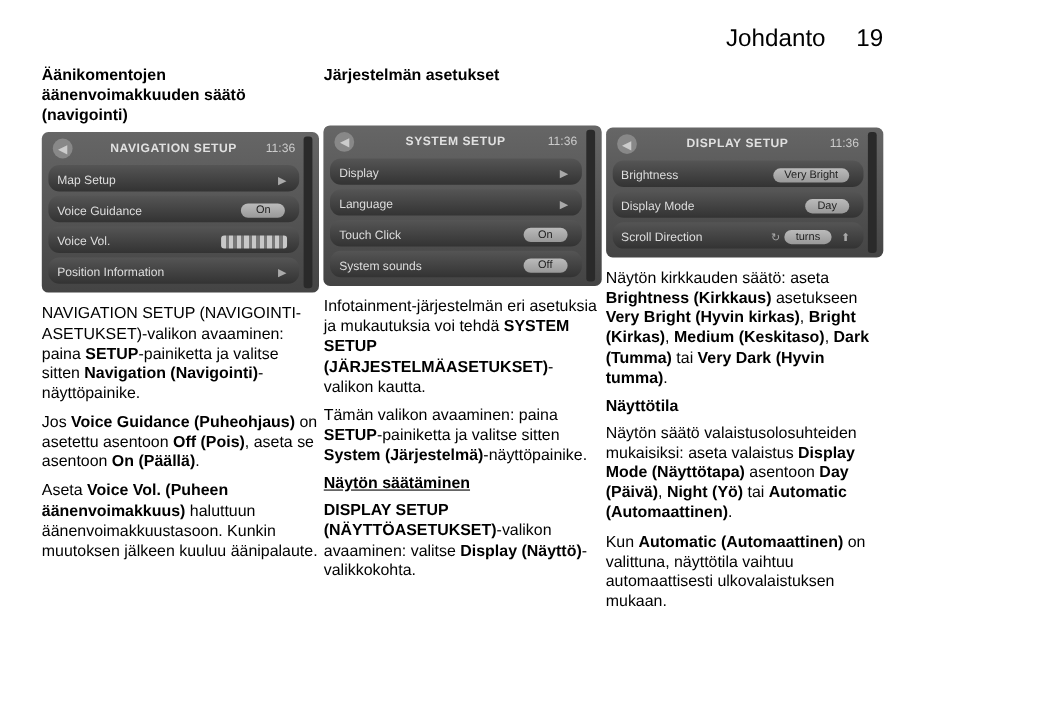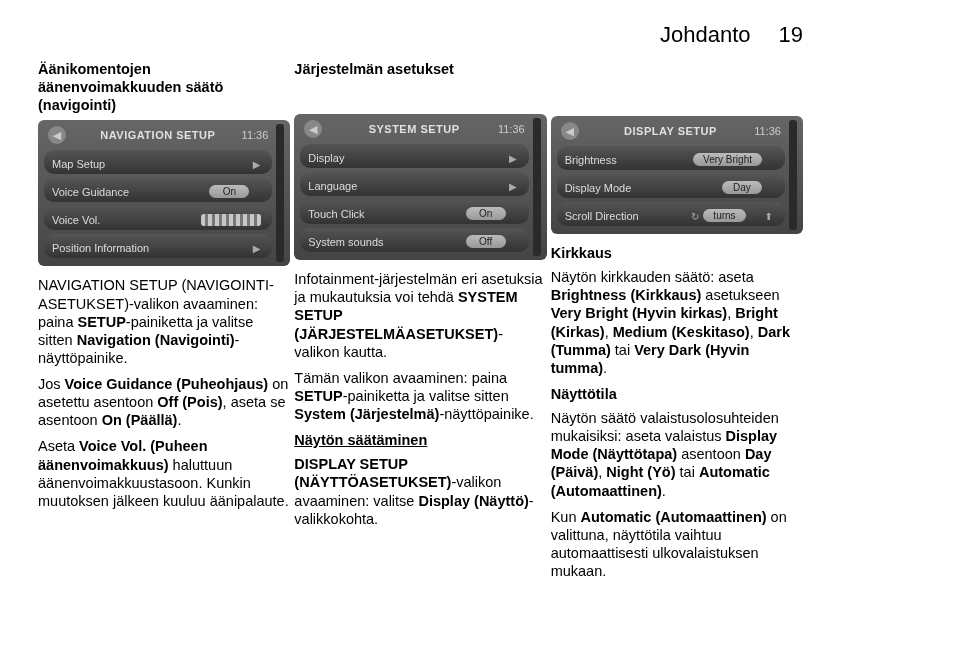--- a/index.html
+++ b/index.html
@@ -14,21 +14,21 @@
   .para { font-size: 14.5px; line-height: 1.25; margin-bottom: 8px; }
   .b { font-weight: 700; }
   .screenshot { width: 100%; margin-top: 4px; margin-bottom: 10px; }
   .screen { background: linear-gradient(to bottom, #666, #444); border-radius: 6px; padding: 4px 6px; }
   .screen-head { display: flex; align-items: center; justify-content: space-between; padding: 2px 4px 6px 4px; }
   .back-icon { width: 18px; height: 18px; border-radius: 50%; background: #888; display: flex; align-items: center; justify-content: center; color: #ccc; font-size: 11px; }
   .screen-title { flex: 1; color: #e0e0e0; font-size: 11px; font-weight: 700; letter-spacing: 0.5px; text-align: center; padding-left: 8px; }
   .screen-time { color: #ccc; font-size: 11px; }
   .row { display: flex; align-items: flex-end; background: linear-gradient(to bottom, #555, #333); border-radius: 10px; padding: 4px 8px; margin-bottom: 4px; height: 24px; }
   .row-label { flex: 1; color: #ddd; font-size: 11px; }
-  .pill { background: linear-gradient(to bottom, #bbb, #999); border-radius: 10px; padding: 1px 10px; color: #222; font-size: 10px; min-width: 40px; text-align: center; margin-right: 15px; }
+  .pill { background: linear-gradient(to bottom, #bbb, #999); border-radius: 10px; padding: 1px 10px; color: #222; font-size: 10px; min-width: 40px; text-align: center; margin-right: 5px; }
   .slider { flex: 0 0 60px; height: 12px; background: repeating-linear-gradient(to right, #c8c8c8 0 4px, #777 4px 7px); border-radius: 3px; margin-right: 3px; }
   .scrollbar { width: 8px; background: #2a2a2a; border-radius: 3px; margin-left: 4px; align-self: stretch; }
   .chevron { color: #aaa; font-size: 10px; padding: 0 4px; }
   .sc-wrap { display: flex; }
   .sc-left { flex: 1; }
 </style>
 </head>
 <body>
 
 <div class="page">
@@ -155,21 +155,20 @@
                 <span class="chevron">↻</span>
                 <span class="pill" style="min-width:30px;">turns</span>
                 <span class="chevron">⬆</span>
               </div>
             </div>
             <div class="scrollbar"></div>
           </div>
         </div>
       </div>
 
-      <div class="sub">Kirkkaus</div>
       <p class="para">
         <span>Näytön kirkkauden säätö: aseta </span><span class="b">Brightness (Kirkkaus)</span><span> asetukseen </span><span class="b">Very Bright (Hyvin kirkas)</span><span>, </span><span class="b">Bright (Kirkas)</span><span>, </span><span class="b">Medium (Keskitaso)</span><span>, </span><span class="b">Dark (Tumma)</span><span> tai </span><span class="b">Very Dark (Hyvin tumma)</span><span>.</span>
       </p>
       <div class="sub">Näyttötila</div>
       <p class="para">
         <span>Näytön säätö valaistusolosuhteiden mukaisiksi: aseta valaistus </span><span class="b">Display Mode (Näyttötapa)</span><span> asentoon </span><span class="b">Day (Päivä)</span><span>, </span><span class="b">Night (Yö)</span><span> tai </span><span class="b">Automatic (Automaattinen)</span><span>.</span>
       </p>
       <p class="para">
         <span>Kun </span><span class="b">Automatic (Automaattinen)</span><span> on valittuna, näyttötila vaihtuu automaattisesti ulkovalaistuksen mukaan.</span>
       </p>

